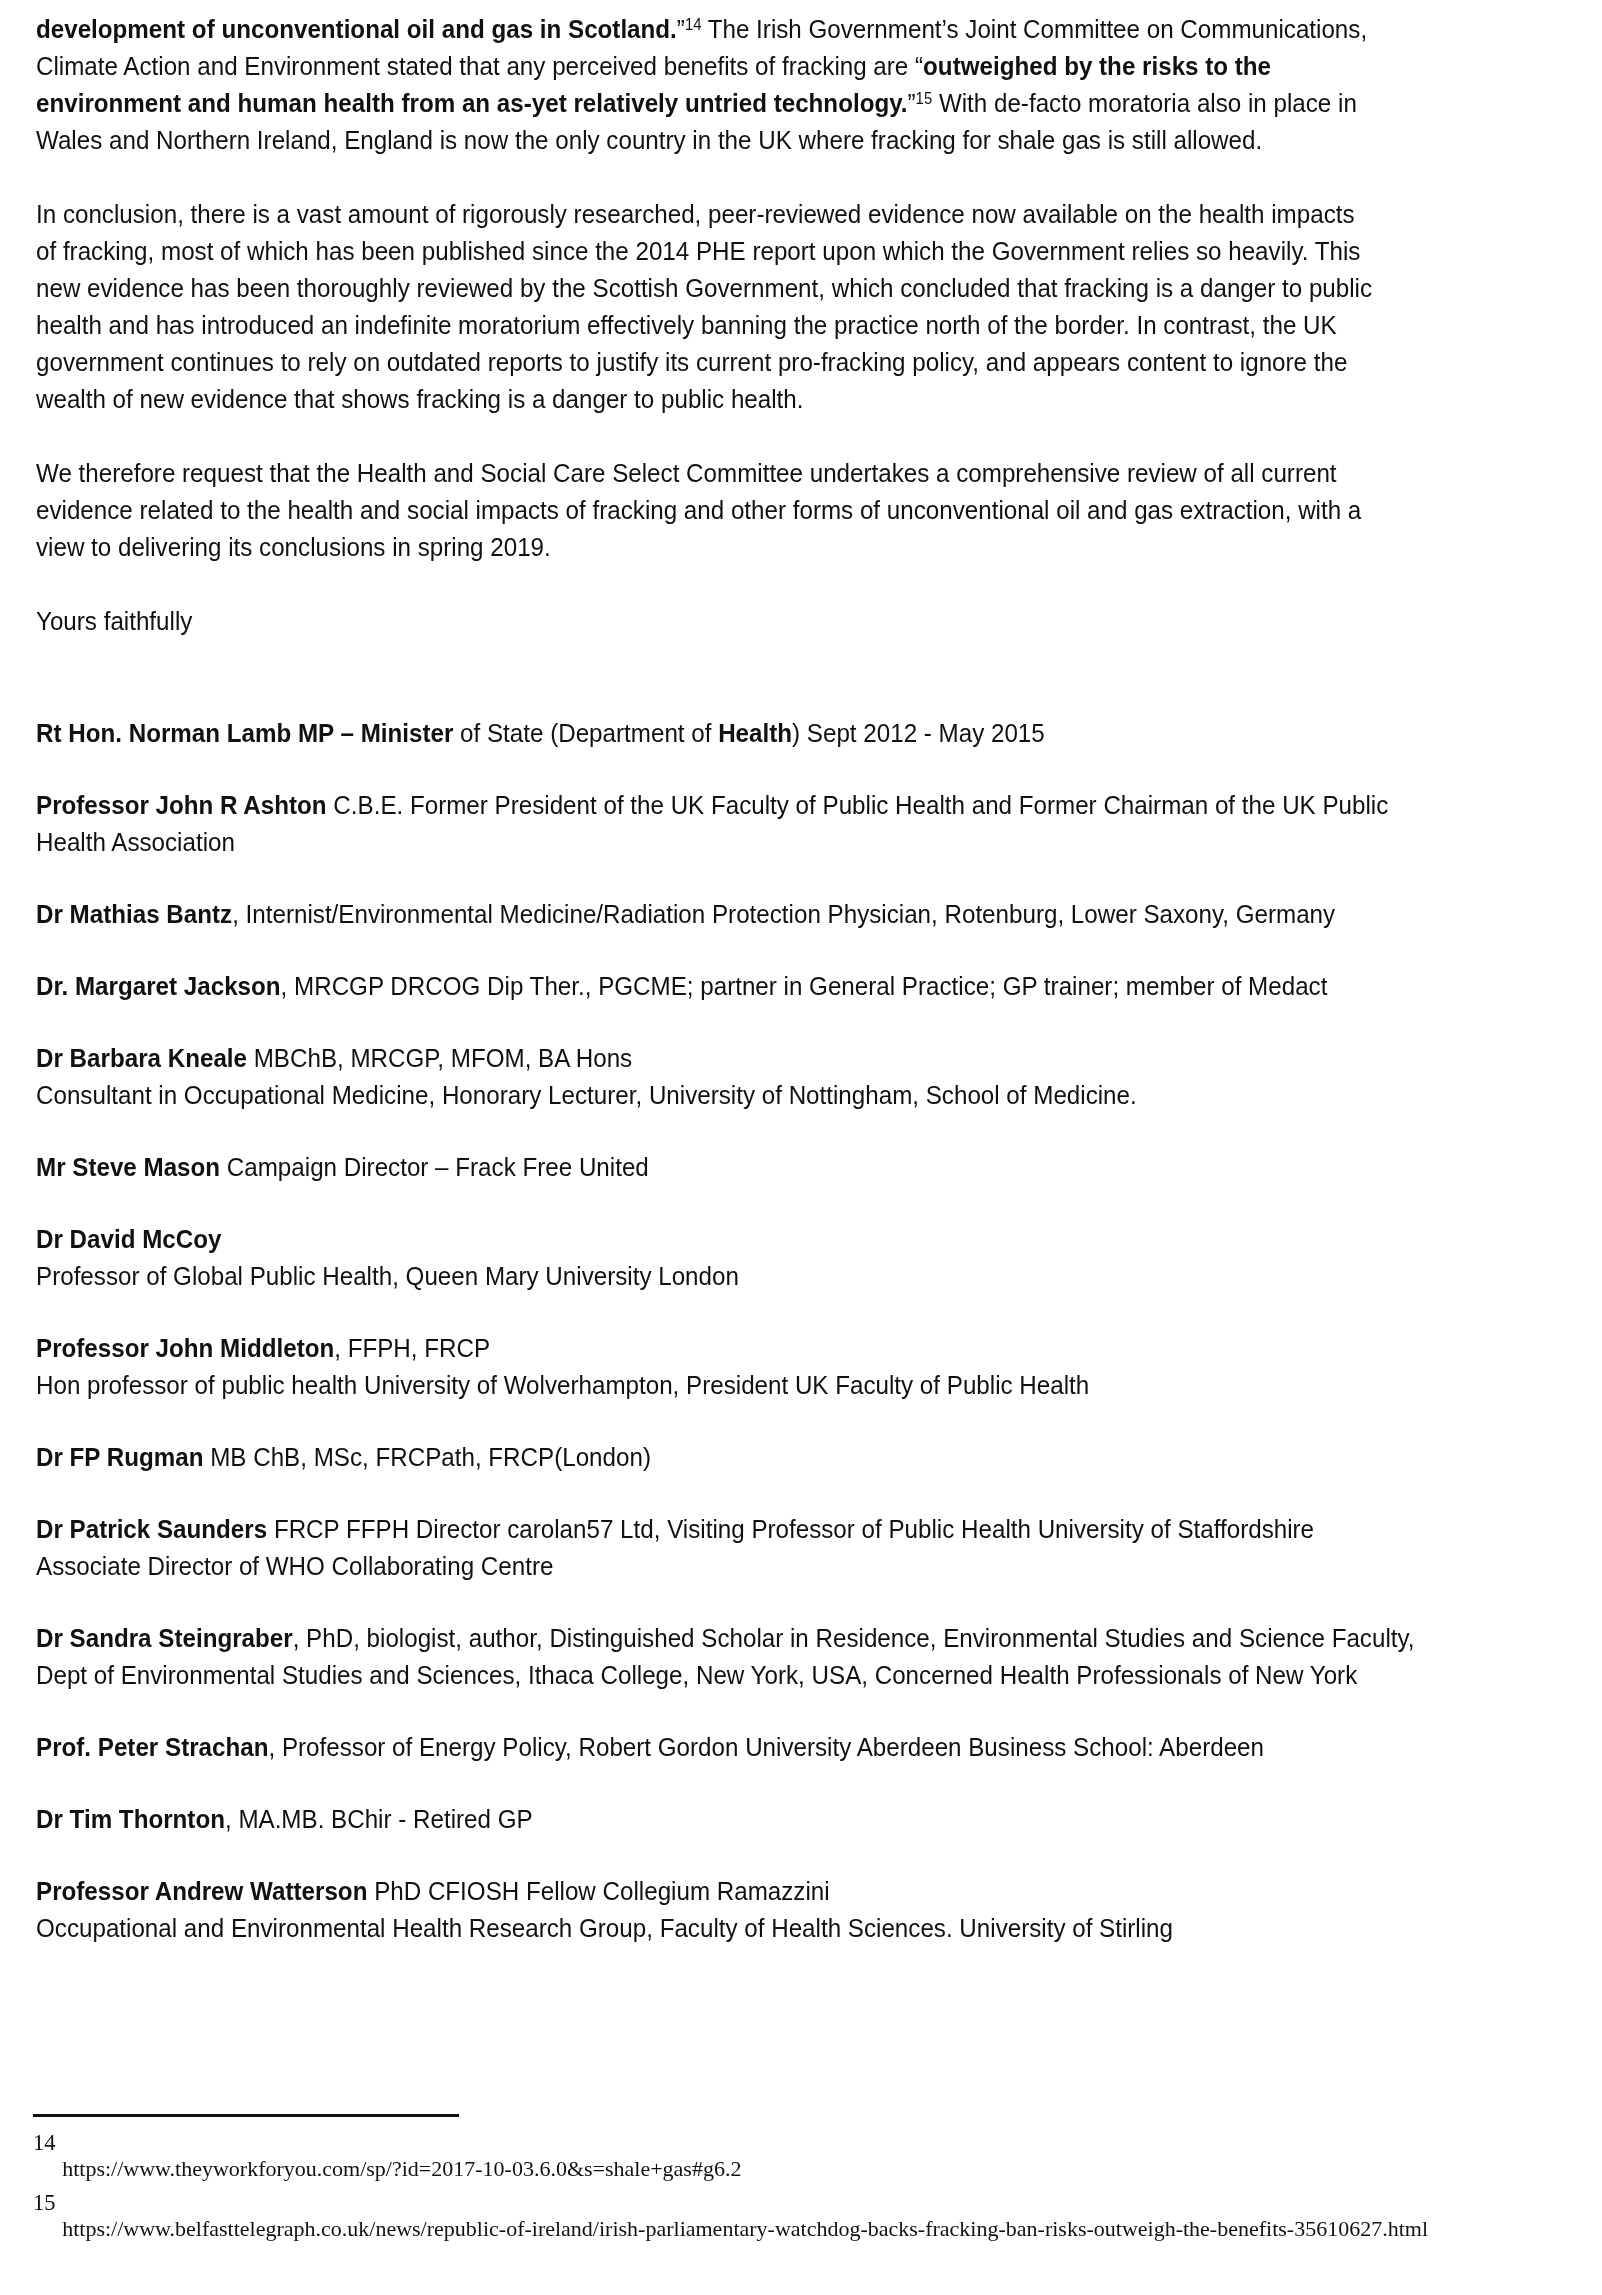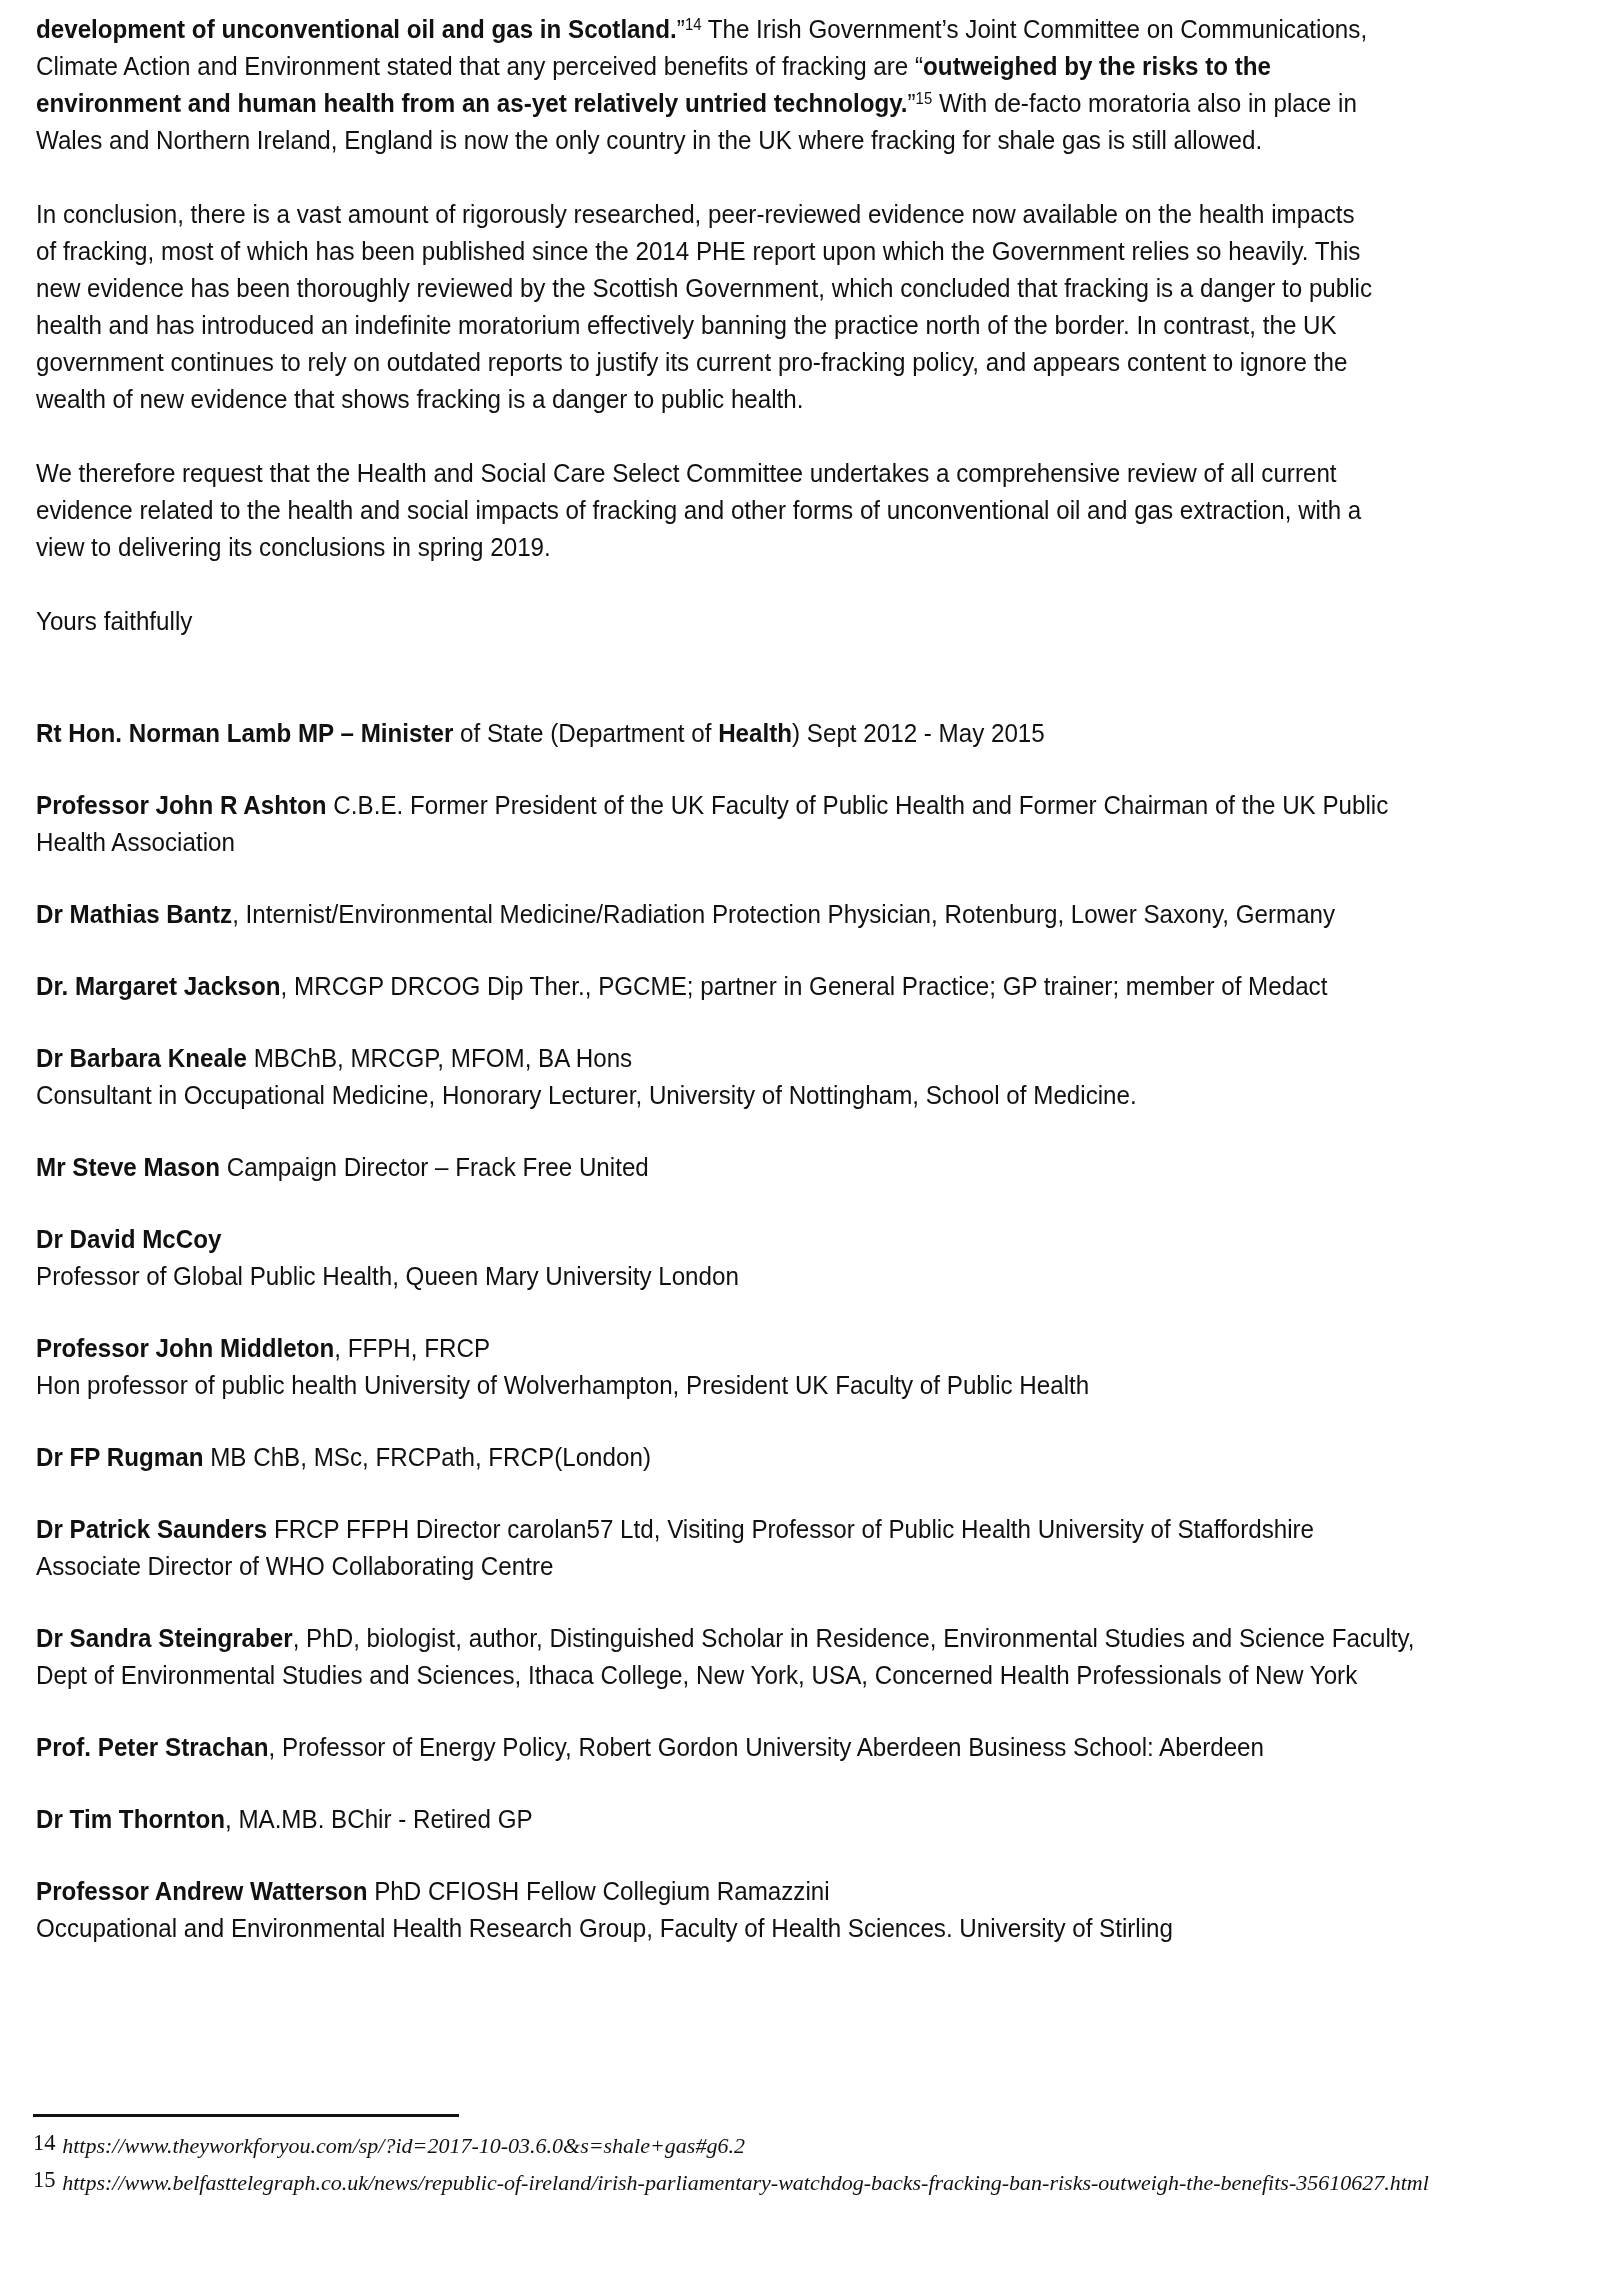--- a/index.html
+++ b/index.html
@@ -18,21 +18,21 @@
   sup{font-size:16px;line-height:0;vertical-align:8.3px;}
   .closing{margin-top:30px;margin-bottom:75px;}
   .signatory{margin:0 0 35px 0;}
   .footnotes{
     position:absolute;left:33px;top:2114px;width:1540px;
     font-family:"Liberation Serif", serif;
   }
   .fn-sep{width:426px;height:3.3px;background:#111;margin:0 0 11.7px 0;}
   .fn-row{margin:0 0 8.3px 0;white-space:nowrap;}
   .fn-num{display:inline-block;vertical-align:top;font-size:22.5px;line-height:27px;margin-right:6.7px;}
-  .fn-url{display:inline-block;vertical-align:top;font-size:22px;line-height:25px;margin-top:4px;font-style:italic;}
+  .fn-url{display:inline-block;vertical-align:top;font-size:22px;line-height:25px;margin-top:27px;}
 </style>
 </head>
 <body>
 
 <div class="content">
   <div id="paragraphs">
       <div class="paragraph">
         <div class="line"><span class="bold">development of unconventional oil and gas in Scotland.</span><span>”</span><sup>14</sup><span> The Irish Government’s Joint Committee on Communications,</span></div>
         <div class="line"><span>Climate Action and Environment stated that any perceived benefits of fracking are “</span><span class="bold">outweighed by the risks to the</span></div>
         <div class="line"><span class="bold">environment and human health from an as-yet relatively untried technology.</span><span>”</span><sup>15</sup><span> With de-facto moratoria also in place in</span></div>

